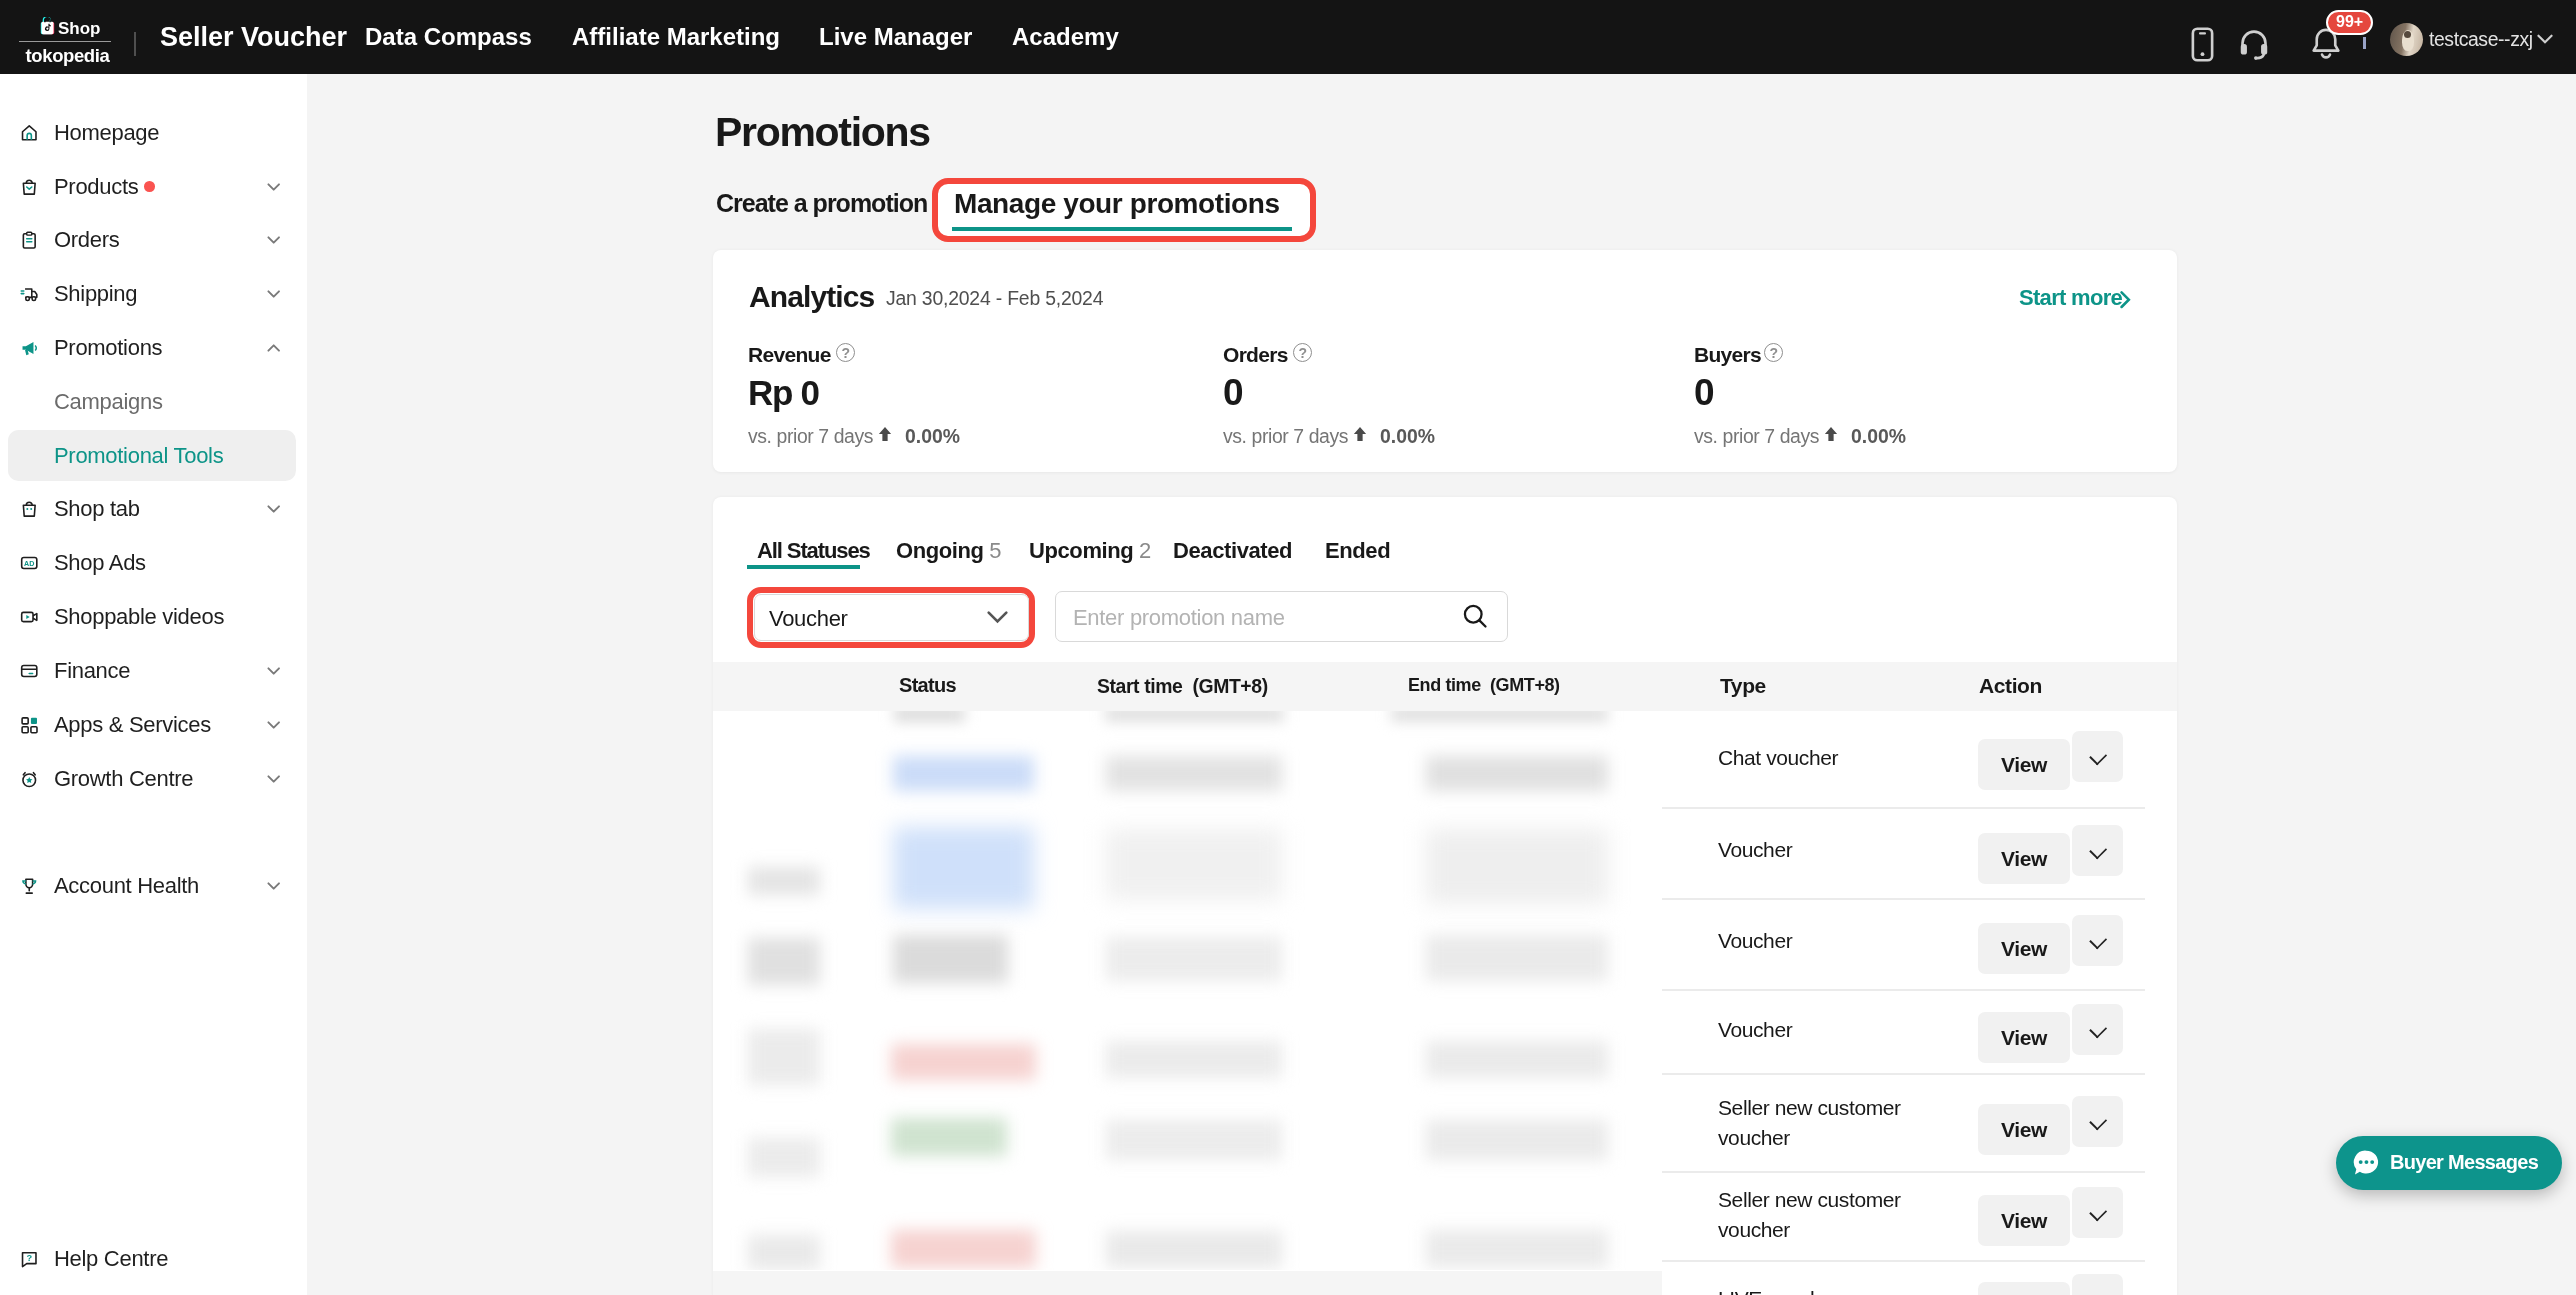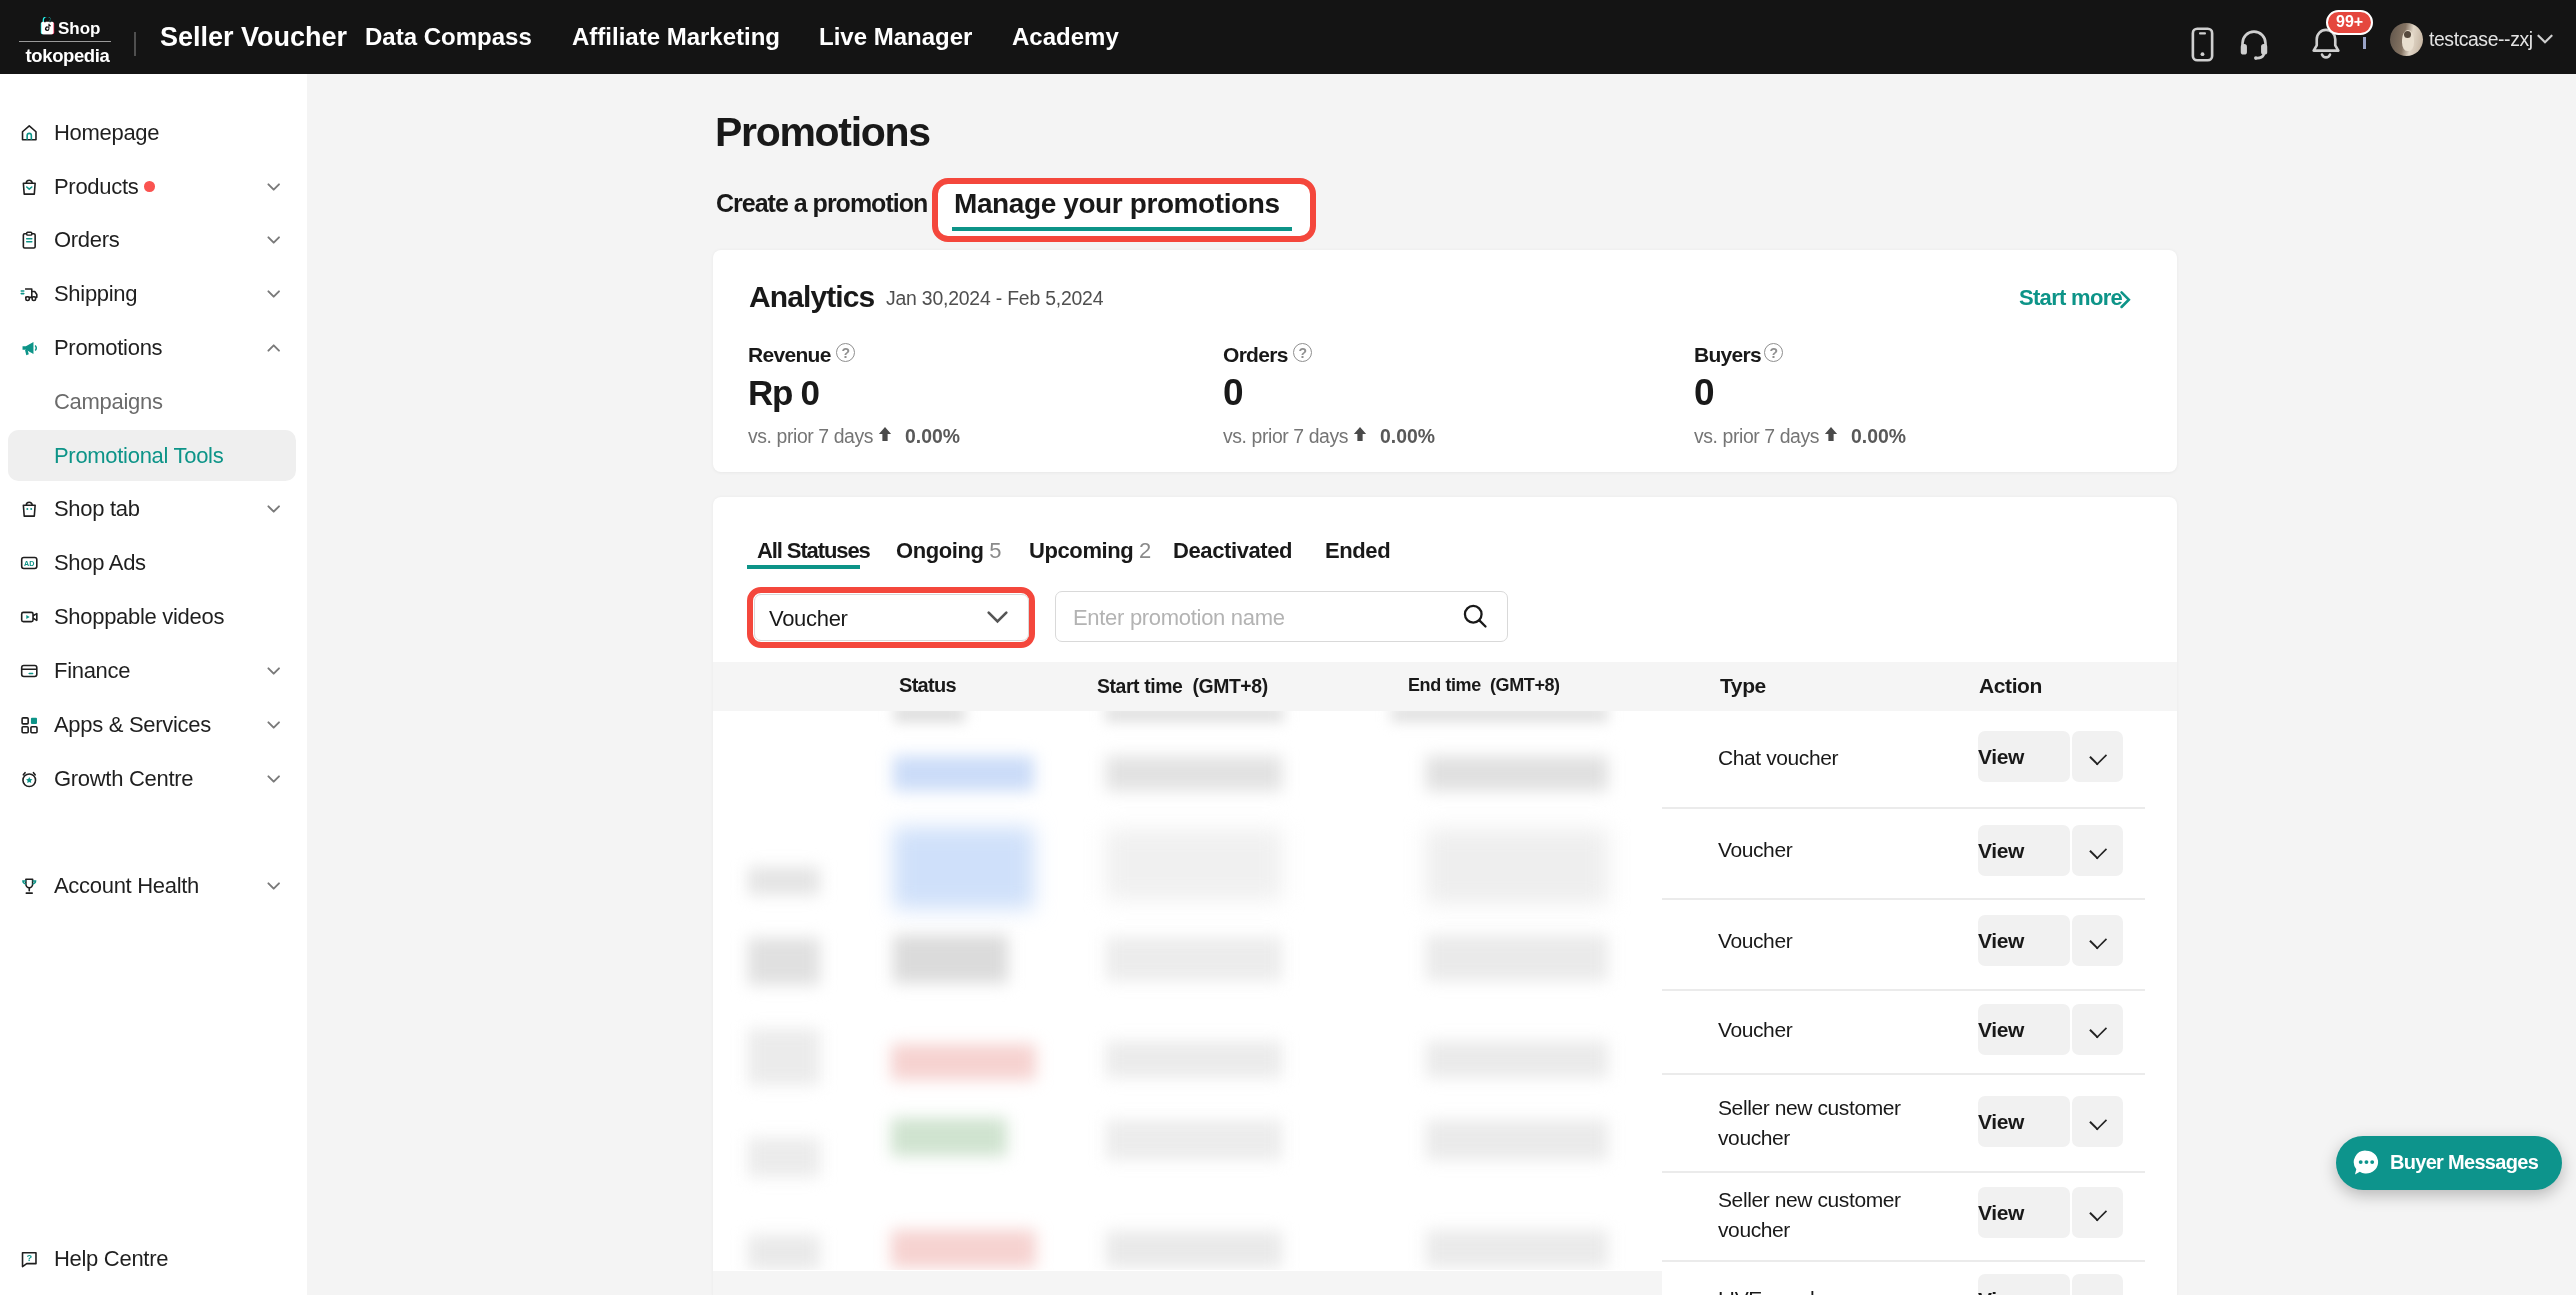--- a/index.html
+++ b/index.html
@@ -17,21 +17,21 @@
   #sidebar { position:absolute; left:0; top:74px; width:307px; height:1221px; background:#ffffff; }
   .side-item { position:absolute; left:0; width:307px; height:54px; }
   .side-item .txt { position:absolute; left:54px; top:50%; transform:translateY(-50%); font-size:22px; letter-spacing:-0.3px; color:#1f1f1f; white-space:nowrap; }
   .side-item .ic { position:absolute; left:20px; top:50%; transform:translateY(-50%); width:18.5px; height:18.5px; }
   .side-item .chev { position:absolute; left:264px; top:50%; transform:translateY(-50%); width:19.4px; height:19.4px; }
   .sub-item { font-size:22px; letter-spacing:-0.3px; position:absolute; left:54px; white-space:nowrap; }
 
   
   .card { position:absolute; background:#fff; border-radius:8px; box-shadow:0 0.9px 3.5px rgba(0,0,0,0.05); }
   .teal { color:#0d9488; }
-  .vbtn { position:absolute; left:1978px; width:92px; height:51px; background:#f1f1f1; border-radius:7px; text-align:left; }
+  .vbtn { position:absolute; left:1978px; width:92px; height:51px; background:#f1f1f1; border-radius:7px; text-align:center;margin-top:8px; }
   .vbtn span { font-size:21px; letter-spacing:-0.4px; font-weight:700; color:#191919; line-height:51px; }
   .cbtn { position:absolute; left:2072px; width:51px; height:51px; background:#f1f1f1; border-radius:7px; }
   .cbtn::after { content:""; position:absolute; left:18.5px; top:18.5px; width:12.4px; height:12.4px; border-left:2.3px solid #222; border-bottom:2.3px solid #222; transform:rotate(-45deg) scale(1,0.8); transform-origin:45% 45%; }
 </style>
 </head>
 <body>
 <div id="page">
 
   <div id="topbar">
 

